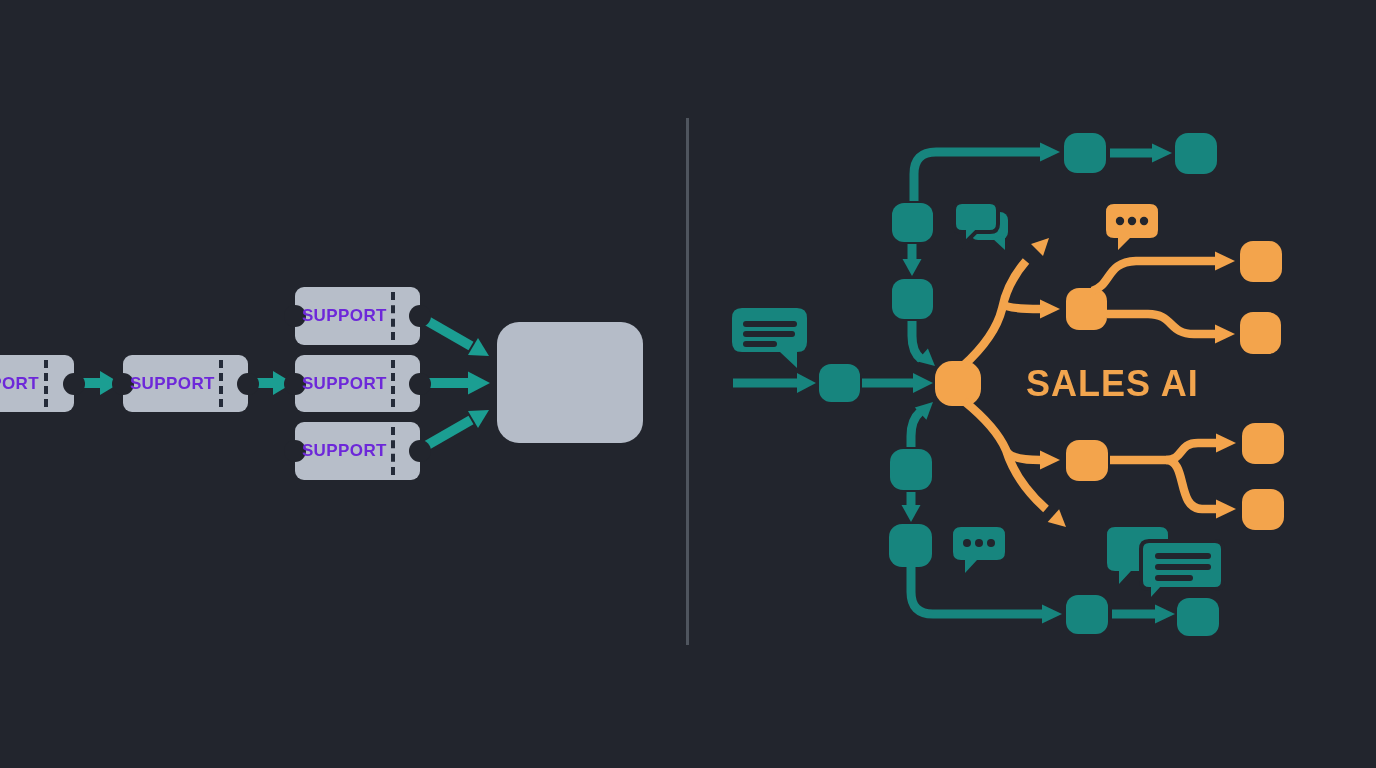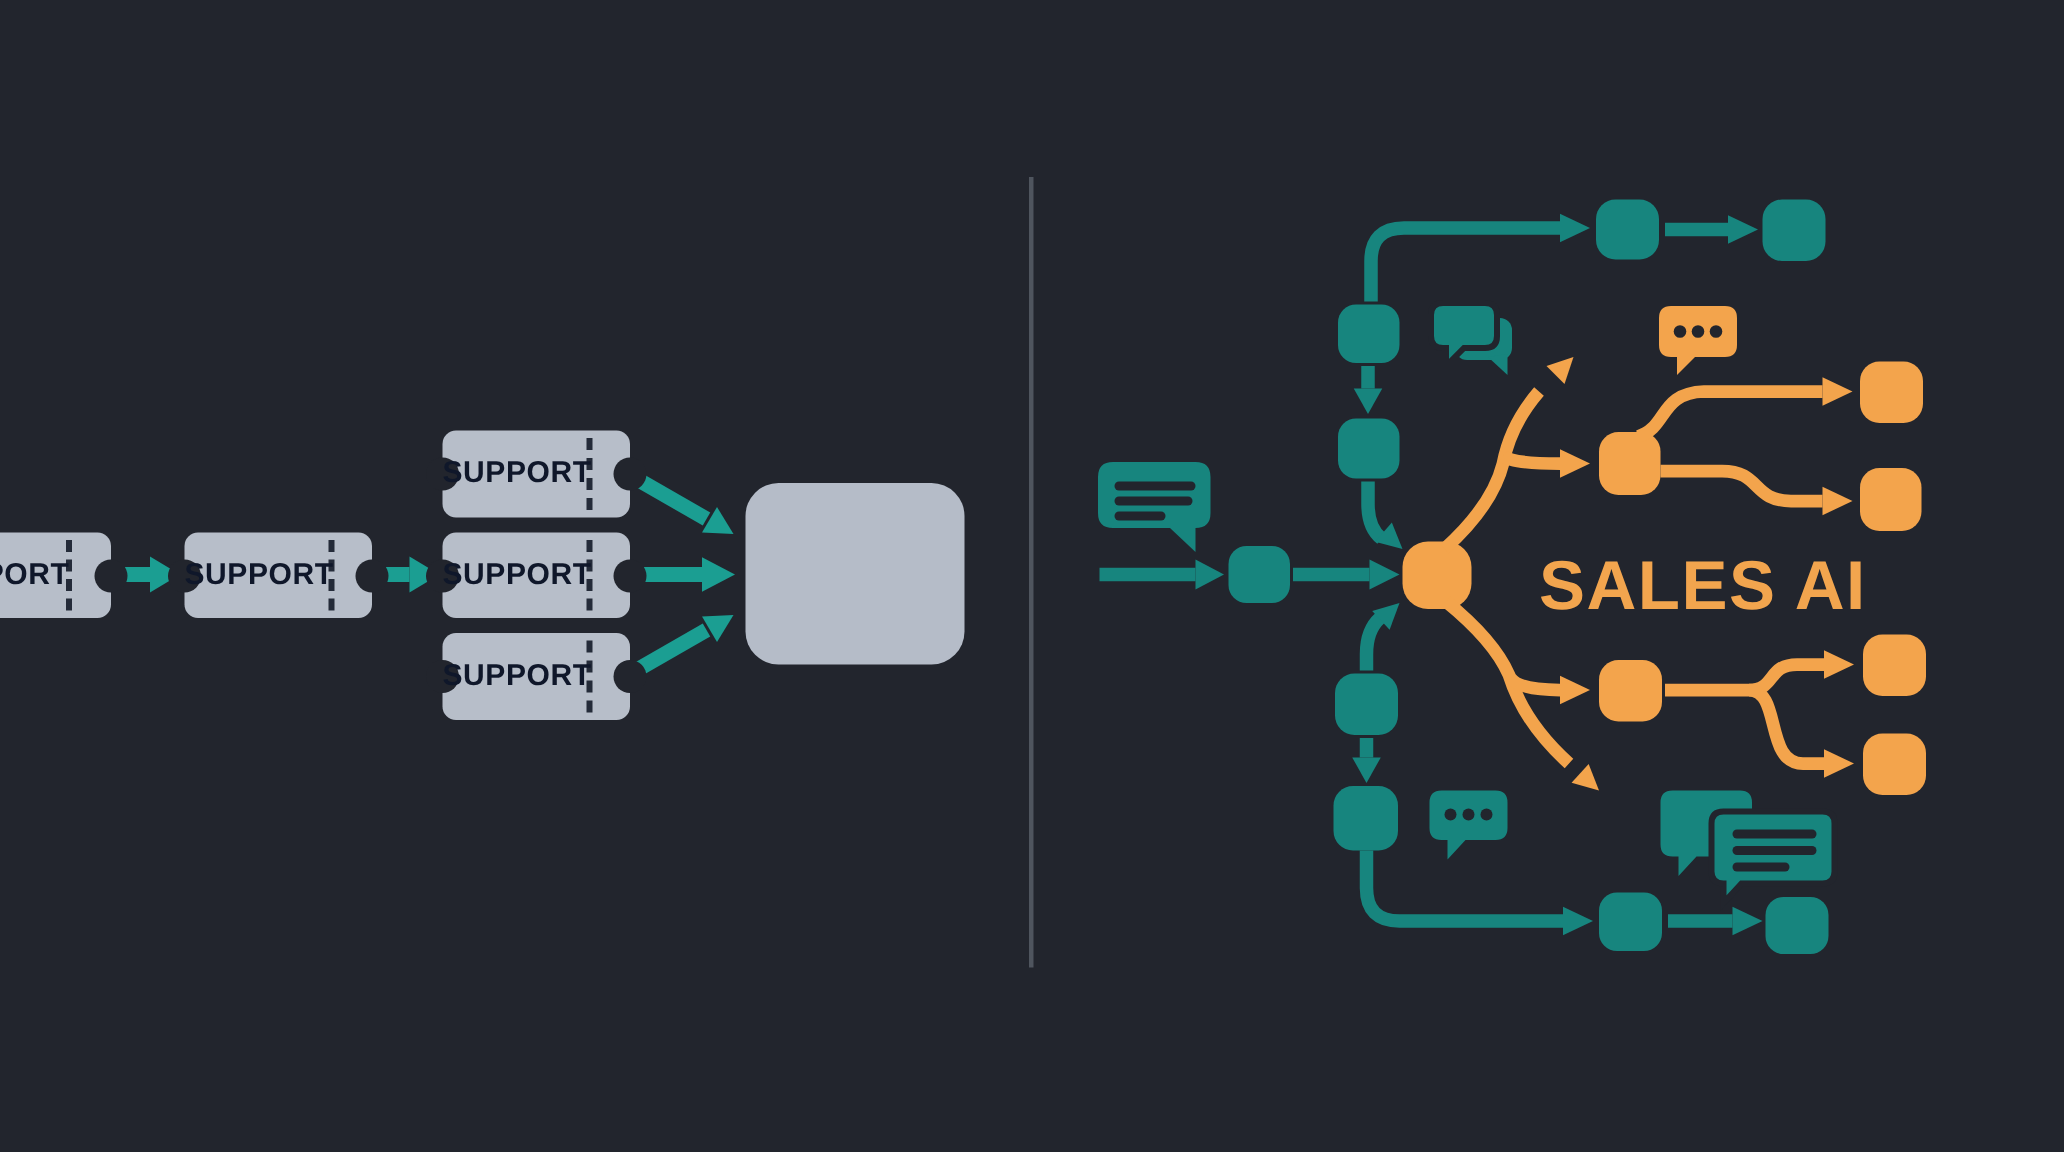--- a/index.html
+++ b/index.html
@@ -40,37 +40,37 @@
     width:0;
     border-left:4.5px dashed #242b39;
   }
   .ticket .label{
     position:absolute;
     left:0;top:50%;
     width:79%;
     transform:translateY(-50%);
     text-align:center;
     font-weight:bold;
-    font-size:20px;
+    font-size:17px;
     letter-spacing:.4px;
-    color:#0f172a;
+    color:#6d28d9;
     white-space:nowrap;
   }
   .big-box{
     position:absolute;
     left:497px;top:322px;
     width:146px;height:121px;
     border-radius:22px;
     background:#b5bcc8;
   }
   .sales-ai{
     position:absolute;
     left:1026px;top:363px;
     font-weight:bold;
-    font-size:46px;
+    font-size:36px;
     letter-spacing:1px;
     color:#f2a54e;
     white-space:nowrap;
   }
 </style>
 </head>
 <body>
 
 <div class="canvas">
 

